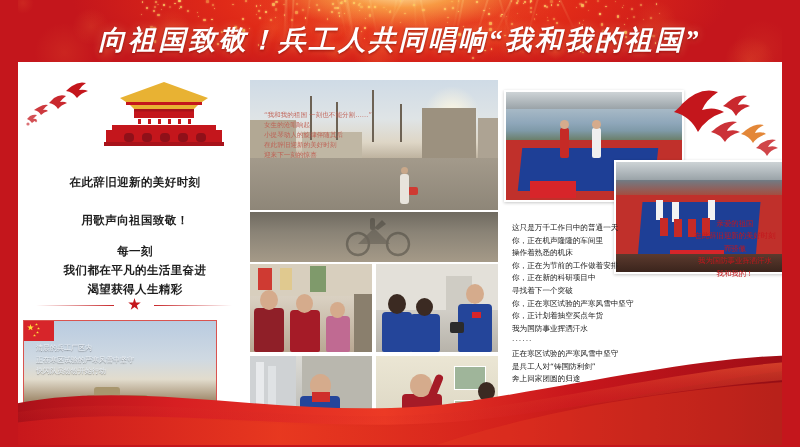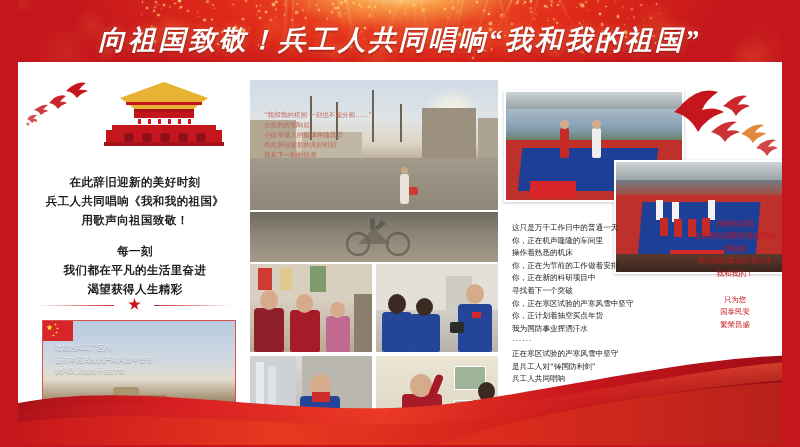--- a/index.html
+++ b/index.html
@@ -40,21 +40,21 @@
     font-family:"DejaVu Sans",sans-serif;font-size:11.5px;line-height:19px;color:#1d1d1d;font-weight:bold;letter-spacing:.4px;}
   .lead .gap{display:block;height:12px;}
 
   .divider{position:absolute;left:18px;top:236px;width:196px;height:14px;}
   .divider .ln{position:absolute;top:7px;height:1px;background:linear-gradient(90deg,rgba(200,40,40,0),#c8282b);}
   .divider .ln.l{left:0;width:78px;}
   .divider .ln.r{right:0;width:78px;background:linear-gradient(270deg,rgba(200,40,40,0),#c8282b);}
   .star{position:absolute;left:92px;top:0px;width:13px;height:13px;background:#c4161c;
     clip-path:polygon(50% 0%,61% 35%,98% 35%,68% 57%,79% 91%,50% 70%,21% 91%,32% 57%,2% 35%,39% 35%);}
 
-  .photo-morning{position:absolute;left:24px;top:258px;width:192px;height:112px;
+  .photo-morning{position:absolute;left:5px;top:258px;width:192px;height:112px;
     border:1px solid #d9534f;overflow:hidden;
     background:linear-gradient(180deg,#b9cbe0 0%,#cfd9e2 34%,#e2dccd 52%,#a48f72 70%,#6e6350 88%,#4f4a3e 100%);text-decoration:underline;}
   .mf-flag{position:absolute;left:0;top:0;width:30px;height:20px;background:#d7252a;}
   .mf-star{position:absolute;background:#ffde3a;clip-path:polygon(50% 0%,61% 35%,98% 35%,68% 57%,79% 91%,50% 70%,21% 91%,32% 57%,2% 35%,39% 35%);}
   .mf-text{position:absolute;left:12px;top:22px;width:170px;color:#eef3f8;font-size:7px;line-height:11.5px;
     font-family:"DejaVu Sans",sans-serif;text-shadow:0 1px 1px rgba(0,0,0,.4);}
   .mf-truck{position:absolute;left:62px;top:74px;width:62px;height:20px;background:#9d8b64;border-radius:3px;}
   .mf-truck:after{content:"";position:absolute;left:8px;top:-8px;width:26px;height:10px;background:#a8966e;border-radius:3px;}
   .mf-tree{position:absolute;bottom:14px;width:4px;height:16px;background:#5e5748;}
 
@@ -400,21 +400,21 @@
             <rect x="56" y="55" width="10" height="9" rx="4"></rect>
               <rect x="74" y="55" width="10" height="9" rx="4"></rect>
             <rect x="92" y="55" width="10" height="9" rx="4"></rect>
           </g>
         </svg>
       </div>
 
       <div class="lead">
         <br>
         <span>在此辞旧迎新的美好时刻</span><br>
-        <span>兵工人共同唱响《我和我的祖国》</span><br>
+        <br>
         <span>用歌声向祖国致敬！</span>
         <span class="gap"></span>
         <span>每一刻</span><br>
         <span>我们都在平凡的生活里奋进</span><br>
         <span>渴望获得人生精彩</span>
       </div>
 
       <div class="divider">
         <div class="ln l"></div>
         <div class="star"></div>
@@ -579,34 +579,29 @@
         <span>操作着熟悉的机床</span><br>
         <span>你，正在为节前的工作做着安排</span><br>
         <span>你，正在新的科研项目中</span><br>
         <span>寻找着下一个突破</span><br>
         <span>你，正在寒区试验的严寒风雪中坚守</span><br>
         <span>你，正计划着抽空买点年货</span><br>
         <span>我为国防事业挥洒汗水</span><br>
         <span class="dots">······</span><br>
         <span>正在寒区试验的严寒风雪中坚守</span><br>
         <span>是兵工人对“铸国防利剑”</span><br>
-        <span>兵工人共同唱响</span>
+        <span>奔上回家团圆的归途</span>
       </div>
 
       <div class="redpanel">
         <span>亲爱的祖国</span><br>
         <span>在此辞旧迎新的美好时刻</span><br>
         <span>而骄傲</span><br>
         <span>我为国防事业挥洒汗水</span><br>
         <span>我和我的！</span>
-        <div class="blk2">
-          <span>只为您</span><br>
-          <span>国泰民安</span><br>
-          <span>繁荣昌盛</span>
-        </div>
       </div>
     </div>
   </div>
 
   <svg class="ribbon" viewBox="0 0 800 92" preserveAspectRatio="none">
     <defs>
       <linearGradient id="rb1" x1="0" y1="0" x2="1" y2="0">
         <stop offset="0%" stop-color="#a50f18"></stop>
           <stop offset="22%" stop-color="#d71f22"></stop>
         <stop offset="48%" stop-color="#ec3a25"></stop>

